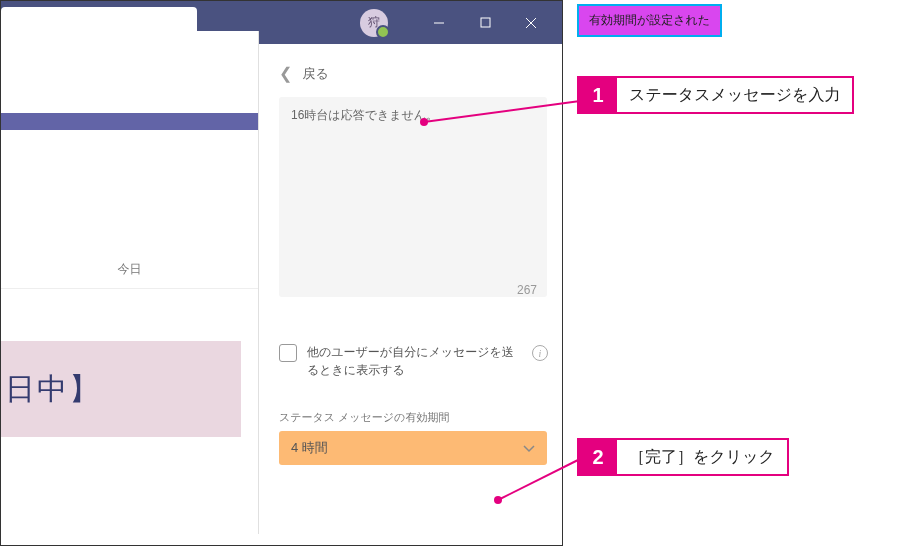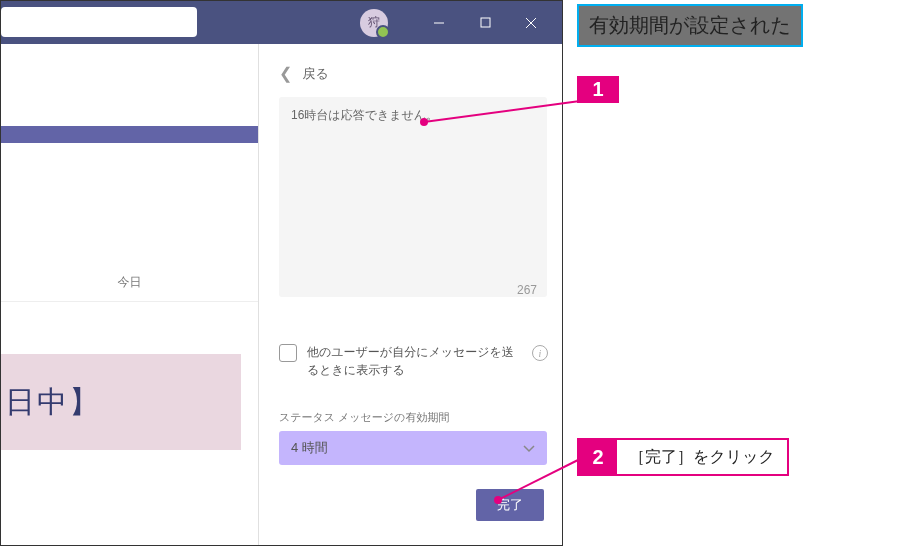--- a/index.html
+++ b/index.html
@@ -55,21 +55,21 @@
       border: 2px solid #4a5280;
     }
     .win-btn {
       width: 46px; height: 43px;
       display: flex; align-items: center; justify-content: center;
       color: #fff; cursor: pointer;
       font-size: 14px;
     }
     .content-left {
       position: absolute;
-      left: 0; top: 43px;
+      left: 0; top: 30px;
       width: 258px; height: 503px;
       border-right: 1px solid #e0e0e0;
       background: #fff;
     }
     .purple-strip {
       position: absolute;
       top: 82px; left: 0; width: 100%; height: 17px;
       background: #6264a7;
     }
     .today-label {
@@ -144,21 +144,21 @@
       margin-top: 2px;
       font-style: italic;
       font-family: serif;
     }
     .section-label {
       font-size: 11px; color: #777;
       margin-top: 31px; margin-bottom: 6px;
     }
     .dropdown {
       width: 268px; height: 34px;
-      background: #c4b5fd;
+      background: #fdba74;
       display: flex; align-items: center; justify-content: space-between;
       padding: 0 12px;
       font-size: 13px; color: #555;
       cursor: pointer;
       border-radius: 3px;
     }
     .dropdown .chev { color: #888; }
     .done-btn {
       width: 68px; height: 32px;
       background: #6264a7; color: #fff;
@@ -167,23 +167,23 @@
       right: 20px; bottom: 26px;
       cursor: pointer;
       border-radius: 2px;
     }
     
     .callout-box-top {
       position: absolute;
       left: 577px; top: 4px;
       border: 2px solid #00aeef;
       padding: 6px 10px;
-      font-size: 20px;
+      font-size: 12px;
       color: #222;
-      background: #737373;
+      background: #d946ef;
     }
     .step {
       position: absolute;
       display: flex; align-items: stretch;
       border: 2px solid #e4007f;
       background: #fff;
     }
     .step-num {
       background: #e4007f; color: #fff;
       width: 38px; display: flex; align-items: center; justify-content: center;
@@ -250,28 +250,28 @@
     </div>
     <div class="section-label">ステータス メッセージの有効期間</div>
     <div class="dropdown">
       <span>4 時間</span>
       <span class="chev">
         <svg width="12" height="8">
             <polyline points="1,1 6,6 11,1" fill="none" stroke="#888" stroke-width="1.5"></polyline>
           </svg>
       </span>
     </div>
-    <button class="done-btn">完了</button>
   </div>
 </div>
 
 <div class="callout-box-top">有効期間が設定された</div>
 
 <div class="step step1">
   <div class="step-num">1</div>
+  <div class="step-text">ステータスメッセージを入力</div>
 </div>
 
 <div class="step step2">
   <div class="step-num">2</div>
   <div class="step-text">［完了］をクリック</div>
 </div>
 
 <svg class="leader" style="left:418px; top:98px;" width="165" height="30">
   <line x1="162" y1="3" x2="6" y2="24" stroke="#e4007f" stroke-width="2"></line>
   <circle cx="6" cy="24" r="4" fill="#e4007f"></circle>

